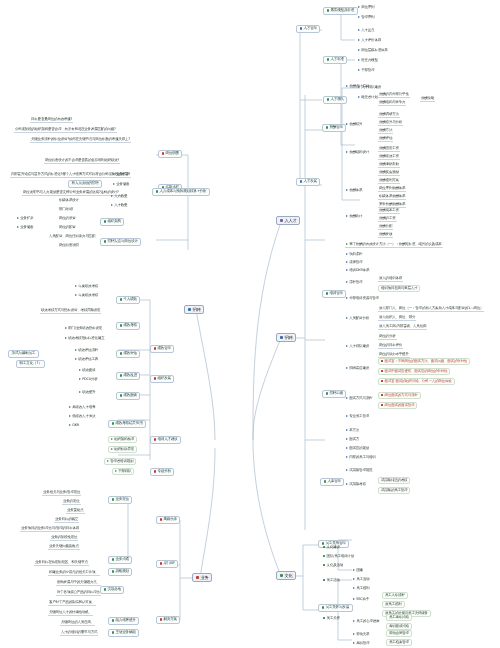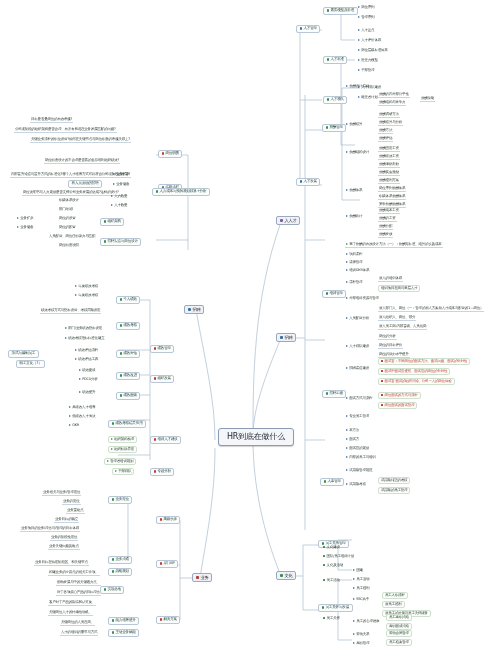--- a/index.html
+++ b/index.html
@@ -115,21 +115,20 @@
       <path d="M303 610 L320 610"></path>
       <path d="M338 540 L338 570"></path>
       <path d="M338 540 L352 540"></path>
       <path d="M338 570 L352 570"></path>
       <path d="M338 580 L338 640"></path>
       <path d="M338 580 L352 580"></path>
       <path d="M338 640 L352 640"></path>
     </g>
   </svg>
 
-  <div class="node root" style="left:218px;top:428px;">HR到底在做什么</div>
 
   <div class="node l1" style="left:276px;top:216px;">
     <span class="dot bg-purple"></span><span>入人才</span>
   </div>
   <div class="node l1" style="left:276px;top:333px;">
     <span class="dot bg-blue"></span><span>招聘</span>
   </div>
   <div class="node l1" style="left:276px;top:571px;">
     <span class="dot bg-green"></span><span>文化</span>
   </div>

